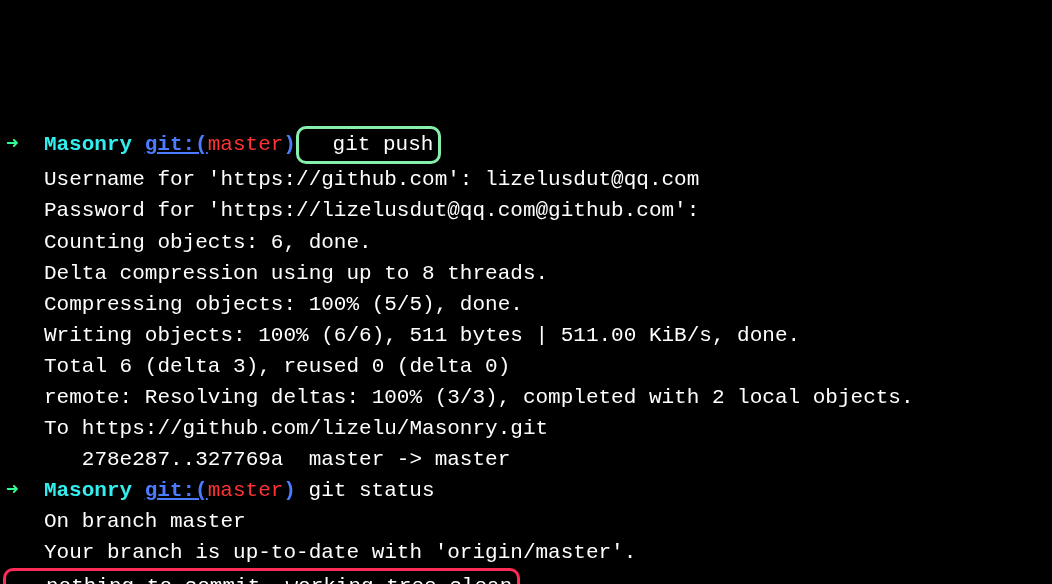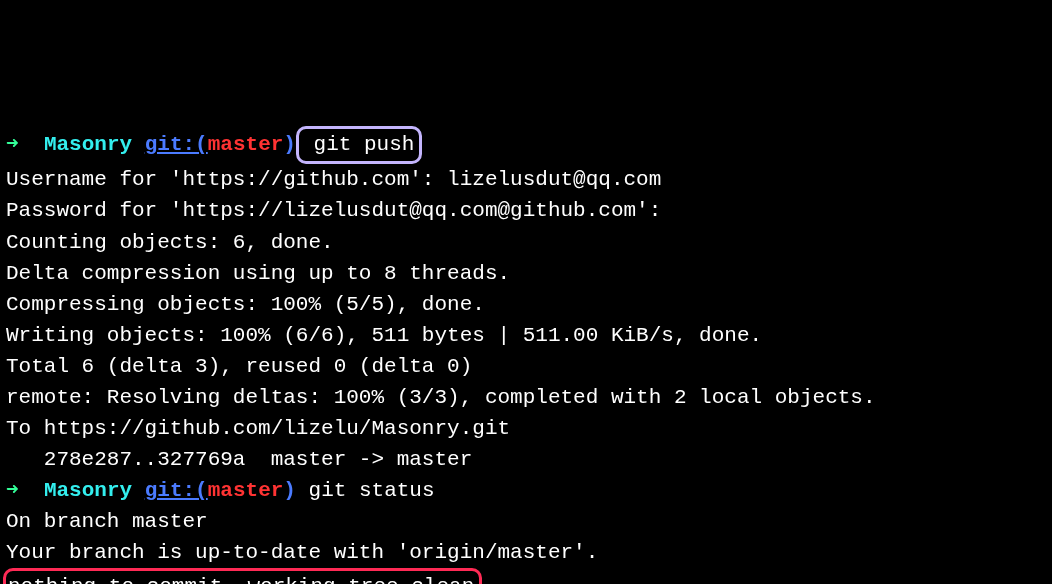--- a/index.html
+++ b/index.html
@@ -13,24 +13,24 @@
       white-space: pre;
       width: 1052px;
       height: 584px;
       overflow: hidden;
     }
     .term { padding: 2px 6px; }
     .arrow { color: #33ff99; font-weight: bold; }
     .dir { color: #33eeee; font-weight: bold; }
     .gitlbl { color: #4b7bff; font-weight: bold; text-decoration: underline; }
     .paren { color: #4b7bff; font-weight: bold; }
-    .branch { color: #ff3333; font-weight: bold; }
+    .branch { color: #ff3333; font-weight: normal; }
     .cmd { color: #ffffff; }
-    .out { color: #ffffff; }
-    .hl { border: 3px solid #c4b5fd; border-radius: 10px; padding: 0 5px 1px 2px; display: inline-block; }
+    .out { color: #ffffff; margin-left: 38px; }
+    .hl { border: 3px solid #86efac; border-radius: 10px; padding: 0 5px 1px 21px; display: inline-block; }
     .hl2 { border: 3px solid #ff2a55; border-radius: 10px; padding: 0 5px 1px 2px; display: inline-block; margin-left: -3px; }
     .line { display: block; }
   </style>
 </head>
 <body>
 
 
 
 <div class="term"><span class="line"><span class="arrow">➜</span>  <span class="dir">Masonry</span> <span class="gitlbl">git:(</span><span class="branch">master</span><span class="paren">)</span><span class="hl"><span class="cmd"> git push</span></span></span><span class="line out">Username for 'https://github.com': lizelusdut@qq.com</span><span class="line out">Password for 'https://lizelusdut@qq.com@github.com':</span><span class="line out">Counting objects: 6, done.</span><span class="line out">Delta compression using up to 8 threads.</span><span class="line out">Compressing objects: 100% (5/5), done.</span><span class="line out">Writing objects: 100% (6/6), 511 bytes | 511.00 KiB/s, done.</span><span class="line out">Total 6 (delta 3), reused 0 (delta 0)</span><span class="line out">remote: Resolving deltas: 100% (3/3), completed with 2 local objects.</span><span class="line out">To https://github.com/lizelu/Masonry.git</span><span class="line out">   278e287..327769a  master -&gt; master</span><span class="line"><span class="arrow">➜</span>  <span class="dir">Masonry</span> <span class="gitlbl">git:(</span><span class="branch">master</span><span class="paren">)</span><span class="cmd"> git status</span></span><span class="line out">On branch master</span><span class="line out">Your branch is up-to-date with 'origin/master'.</span><span class="line out"></span><span class="line"><span class="hl2"><span class="out">nothing to commit, working tree clean</span></span></span></div>
 

